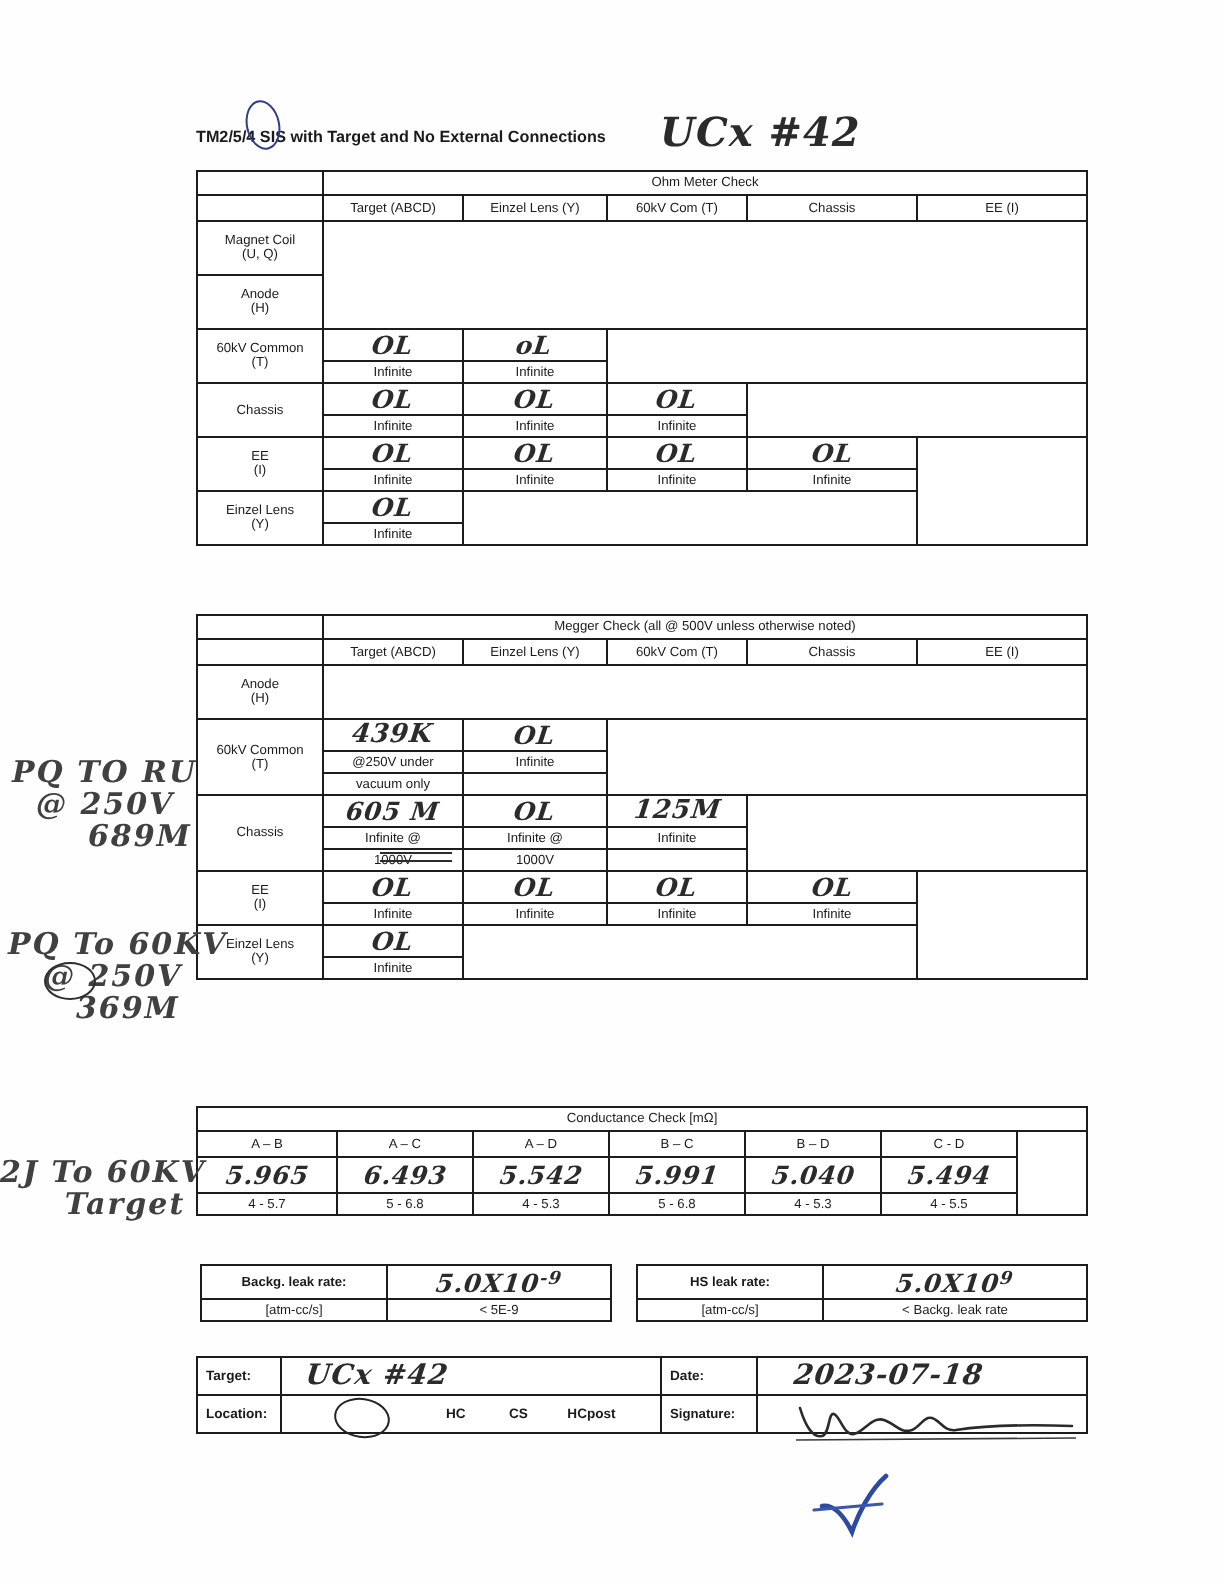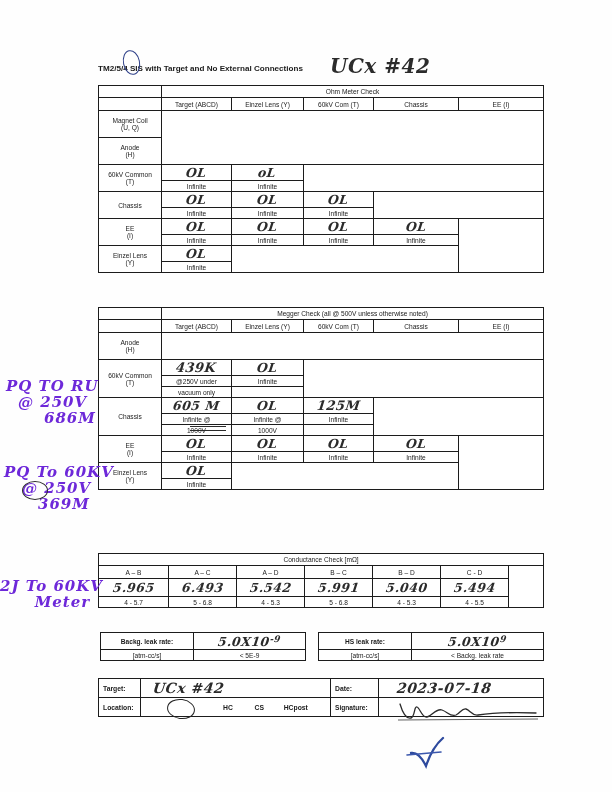--- a/index.html
+++ b/index.html
@@ -19,21 +19,21 @@
     font-family:"DejaVu Serif",serif;
     font-style:italic;
     color:#2b2b2b;
     font-weight:600;
     letter-spacing:.5px;
   }
   .hw-margin{
     font-family:"DejaVu Serif",serif;
     font-style:italic;
     font-weight:700;
-    color:#6d28d9;
+    color:#404040;
     letter-spacing:1px;
     line-height:1.08;
   }
 
   
   .doc-title{
     position:absolute;left:98px;top:64px;
     font-size:8.1px;font-weight:bold;white-space:nowrap;
   }
   .title-hw{
@@ -425,28 +425,28 @@
   </svg>
 
   <svg class="bluecheck" width="50" height="36" viewBox="0 0 50 36">
     <path d="M6,18 C12,17 17,23 21,31 C24,22 30,10 38,3" fill="none" stroke="#2e4a9e" stroke-width="2.3" stroke-linecap="round"></path>
     <path d="M2,20 L36,17" fill="none" stroke="#3b57ad" stroke-width="1.6" stroke-linecap="round"></path>
   </svg>
 
   <div class="note hw-margin" style="left:6px;top:378px;">
     <div>PQ TO RU</div>
     <div style="padding-left:12px">@ 250V</div>
-    <div style="padding-left:38px">686M</div>
+    <div style="padding-left:38px">689M</div>
   </div>
 
   <div class="note hw-margin" style="left:4px;top:464px;">
     <div>PQ To 60KV</div>
     <div style="padding-left:18px">@ 250V</div>
     <div style="padding-left:34px">369M</div>
   </div>
   <div class="circle-at" style="left:22px;top:481px;"></div>
 
   <div class="note hw-margin" style="left:0;top:578px;text-align:center;">
     <div>2J To 60KV</div>
-    <div style="padding-left:22px">Meter</div>
+    <div style="padding-left:22px">Target</div>
   </div>
 
 </div>
 
 </body></html>

